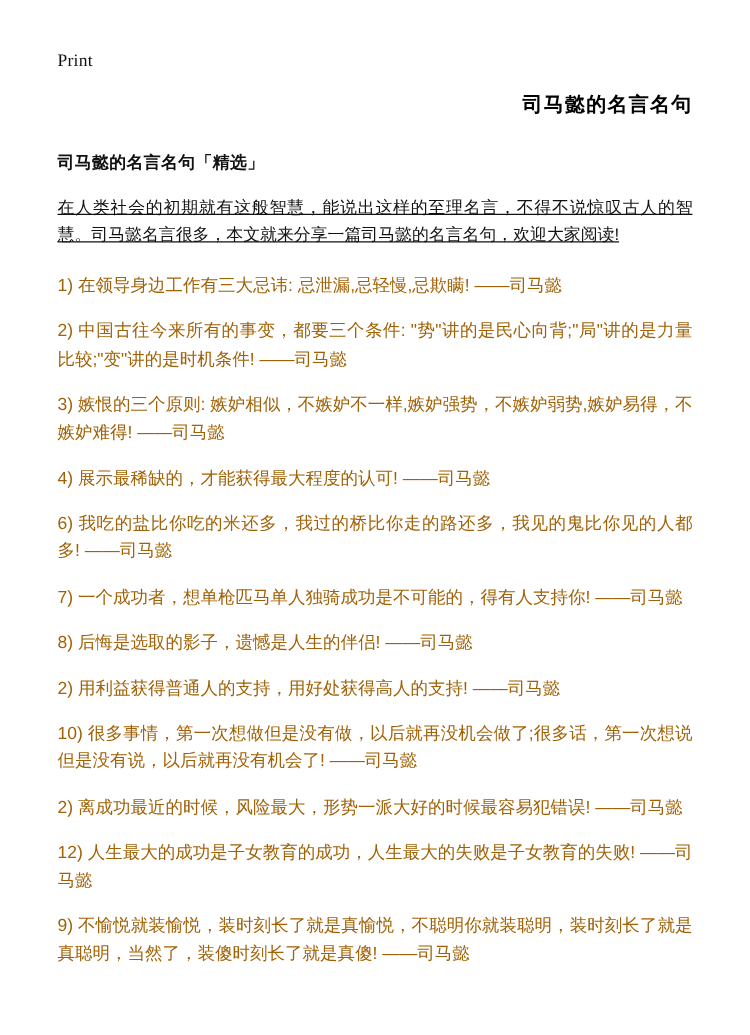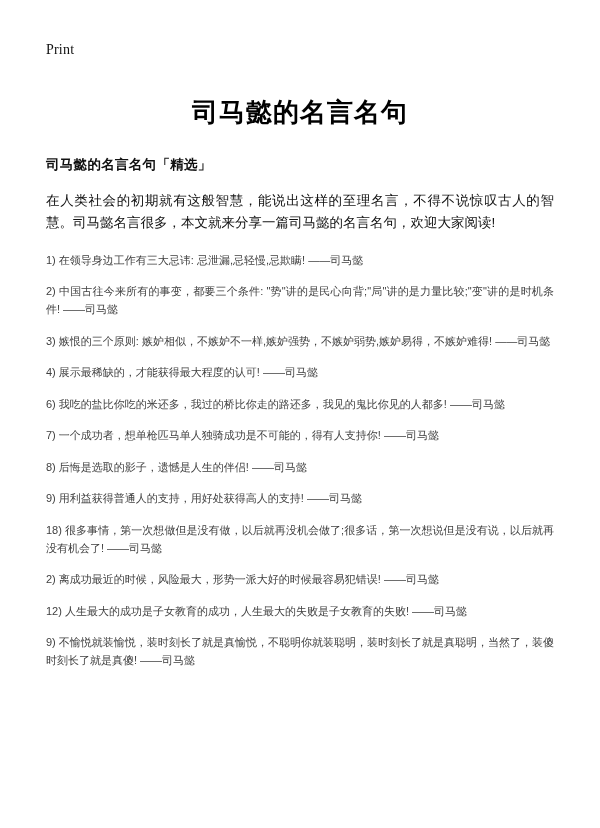--- a/index.html
+++ b/index.html
@@ -18,55 +18,56 @@
     width: 600px;
     height: 828px;
     box-sizing: border-box;
     padding: 42px 46px 20px 46px;
     position: relative;
   }
   .print-link {
     font-family: "Liberation Serif", serif;
     font-size: 14px;
     color: #111;
-    margin: 0 0 37px 0;
+    margin: 0 0 16px 0;
     letter-spacing: 0.2px;
   }
   .doc-title {
-    text-align: center;
-    font-size: 26px;
+    text-align: right;
+    font-size: 16px;
     font-weight: bold;
     margin: 0 0 26px 0;
     letter-spacing: 1px;
     color: #000;
   }
   .subhead {
     font-size: 13.5px;
     font-weight: bold;
     margin: 0 0 16px 0;
     color: #111;
     letter-spacing: 0.3px;
   }
   .intro {
     font-size: 13.5px;
     line-height: 1.62;
     margin: 0 0 18px 0;
     color: #111;
     text-align: justify;
+    text-decoration: underline;
   }
   .quote-list {
     margin: 0;
     padding: 0;
     list-style: none;
   }
   .quote-item {
-    font-size: 11px;
+    font-size: 14px;
     line-height: 1.6;
     margin: 0 0 14px 0;
-    color: #404040;
+    color: #a16207;
     text-align: justify;
   }
 </style>
 </head>
 <body>
 
 <div class="page">
 
   <div class="print-link">Print</div>
 
@@ -77,20 +78,20 @@
   <p class="intro">在人类社会的初期就有这般智慧，能说出这样的至理名言，不得不说惊叹古人的智慧。司马懿名言很多，本文就来分享一篇司马懿的名言名句，欢迎大家阅读!</p>
 
   <ul class="quote-list">
     <li class="quote-item">1) 在领导身边工作有三大忌讳: 忌泄漏,忌轻慢,忌欺瞒!  ——司马懿</li>
     <li class="quote-item">2) 中国古往今来所有的事变，都要三个条件: "势"讲的是民心向背;"局"讲的是力量比较;"变"讲的是时机条件!  ——司马懿</li>
     <li class="quote-item">3) 嫉恨的三个原则: 嫉妒相似，不嫉妒不一样,嫉妒强势，不嫉妒弱势,嫉妒易得，不嫉妒难得!  ——司马懿</li>
     <li class="quote-item">4) 展示最稀缺的，才能获得最大程度的认可!  ——司马懿</li>
     <li class="quote-item">6) 我吃的盐比你吃的米还多，我过的桥比你走的路还多，我见的鬼比你见的人都多!  ——司马懿</li>
     <li class="quote-item">7) 一个成功者，想单枪匹马单人独骑成功是不可能的，得有人支持你!  ——司马懿</li>
     <li class="quote-item">8) 后悔是选取的影子，遗憾是人生的伴侣!  ——司马懿</li>
-    <li class="quote-item">9) 用利益获得普通人的支持，用好处获得高人的支持!  ——司马懿</li>
-    <li class="quote-item">18) 很多事情，第一次想做但是没有做，以后就再没机会做了;很多话，第一次想说但是没有说，以后就再没有机会了!  ——司马懿</li>
+    <li class="quote-item">2) 用利益获得普通人的支持，用好处获得高人的支持!  ——司马懿</li>
+    <li class="quote-item">10) 很多事情，第一次想做但是没有做，以后就再没机会做了;很多话，第一次想说但是没有说，以后就再没有机会了!  ——司马懿</li>
     <li class="quote-item">2) 离成功最近的时候，风险最大，形势一派大好的时候最容易犯错误!  ——司马懿</li>
     <li class="quote-item">12) 人生最大的成功是子女教育的成功，人生最大的失败是子女教育的失败!  ——司马懿</li>
     <li class="quote-item">9) 不愉悦就装愉悦，装时刻长了就是真愉悦，不聪明你就装聪明，装时刻长了就是真聪明，当然了，装傻时刻长了就是真傻!  ——司马懿</li>
   </ul>
 
 </div>
 
 </body></html>

